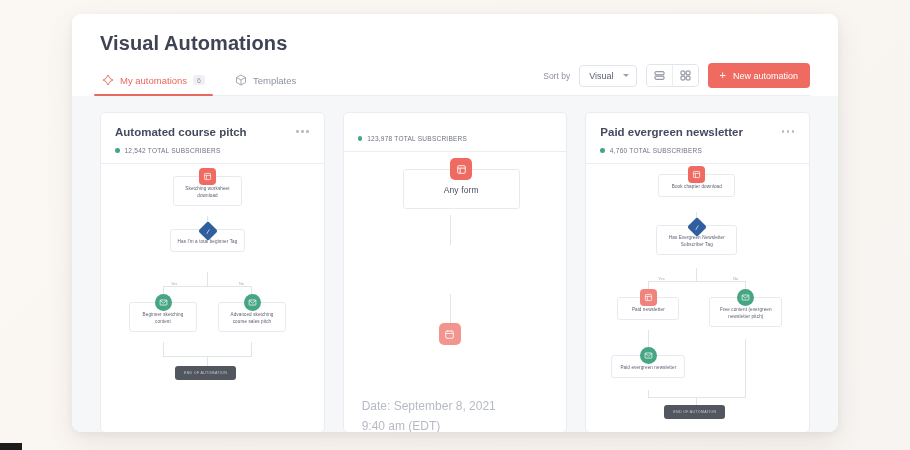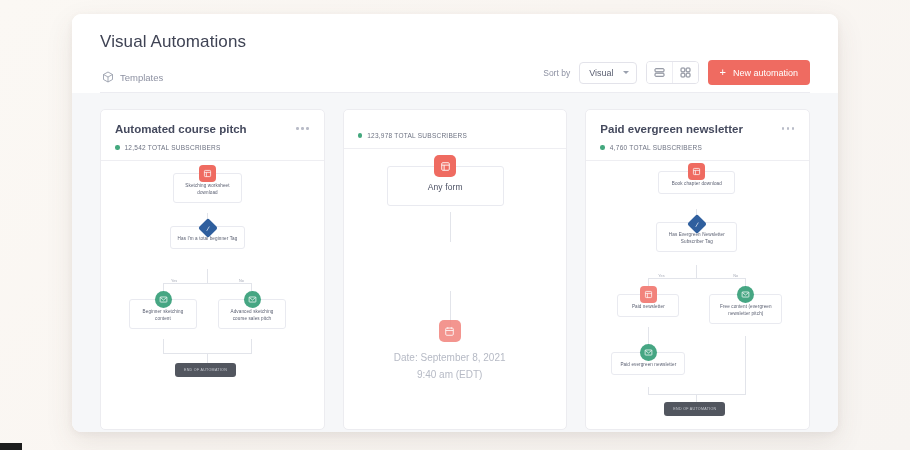--- a/index.html
+++ b/index.html
@@ -22,21 +22,21 @@
     position: absolute; left: 72px; top: 14px;
     width: 766px; height: 418px;
     background: #ffffff;
     border-radius: 9px;
     box-shadow: 0 10px 28px rgba(90,70,60,.10), 0 2px 7px rgba(90,70,60,.06);
     overflow: hidden;
   }
   
   .app-header { padding: 18px 28px 0 28px; background:#fff; }
   .page-title {
-    font-size: 17px; font-weight: normal; color: #3f4354;
+    font-size: 20px; font-weight: bold; color: #3f4354;
     letter-spacing: .1px;
   }
   .tabbar {
     display: flex; align-items: center;
     margin-top: 14px; position: relative;
     border-bottom: 1px solid #ececf1;
   }
   .tab {
     display: flex; align-items: center; gap: 6px;
     padding: 5px 2px 9px 2px; margin-right: 26px;
@@ -121,36 +121,45 @@
   .chip-diamond span { transform:rotate(-45deg); display:block; }
   .node-wrap { position:absolute; display:flex; flex-direction:column; align-items:center; }
   .node-wrap .chip-sq, .node-wrap .chip-circ, .node-wrap .chip-diamond { margin-bottom:-9px; }
   .end-chip {
     position:absolute; background:#52565f; color:#c9ccd3;
     border-radius:3px; font-size:3.6px; letter-spacing:.3px;
     padding:5px 9px; text-align:center; white-space:nowrap;
   }
   .connector { position:absolute; background:#e2e4ea; z-index:0; }
   .edge-label { position:absolute; font-size:3.8px; color:#a7abb8; background:#fff; padding:0 2px; z-index:2; }
-  .date-node { position:absolute; text-align:center; font-size:10px; color:#b6bac5; line-height:1.7; }
+  .date-node { position:absolute; font-size:12px; color:#b6bac5; line-height:1.7;margin-top:44px; }
   svg { display:block; }
 </style>
 </head>
 <body>
 
 <div id="page">
   <div class="corner-mark"></div>
 
   <div class="app-window">
 
     <div class="app-header">
       <div class="page-title">Visual Automations</div>
 
       <div class="tabbar">
 
+        <div class="tab active">
+          <span class="tab-icon">
+            <svg width="12" height="12" viewBox="0 0 24 24" fill="none" stroke="#e8675f" stroke-width="1.8" stroke-linejoin="round">
+              <path d="M12 2 L16 9 L22 12 L16 15 L12 22 L8 15 L2 12 L8 9 Z"></path>
+            </svg>
+          </span>
+          <span class="tab-label">My automations</span>
+          <span class="tab-badge">6</span>
+        </div>
 
         <div class="tab">
           <span class="tab-icon">
             <svg width="12" height="12" viewBox="0 0 24 24" fill="none" stroke="#9499a8" stroke-width="1.7" stroke-linejoin="round">
               <path d="M12 2 L21 7 L21 17 L12 22 L3 17 L3 7 Z"></path>
               <path d="M3 7 L12 12 L21 7"></path>
                 <path d="M12 12 L12 22"></path>
             </svg>
           </span>
           <span class="tab-label">Templates</span>
@@ -273,21 +282,21 @@
         <div class="card-head">
           <div class="sub-row">
             <span class="dot"></span>
             <span class="sub-text">123,978 TOTAL SUBSCRIBERS</span>
           </div>
         </div>
         <div class="card-canvas">
           <div class="connector" style="left:106px;top:63px;width:1px;height:30px;"></div>
           <div class="connector" style="left:106px;top:142px;width:1px;height:40px;"></div>
 
-          <div class="node-wrap" style="left:48px;top:6px;width:107px;">
+          <div class="node-wrap" style="left:64px;top:6px;width:107px;">
             <div class="chip-sq red" style="width:22px;height:22px;border-radius:5px;margin-bottom:-11px;">
               <svg width="11" height="11" viewBox="0 0 16 16" fill="none" stroke="#fff" stroke-width="1.3">
                 <rect x="2.5" y="2.5" width="11" height="11" rx="1.5"></rect>
                   <path d="M2.5 6h11M6 6v7.5"></path>
               </svg>
             </div>
             <div class="node-box" style="width:117px;font-size:8.5px;padding:14px 6px 11px 6px;color:#4c5164;">Any form</div>
           </div>
 
 

